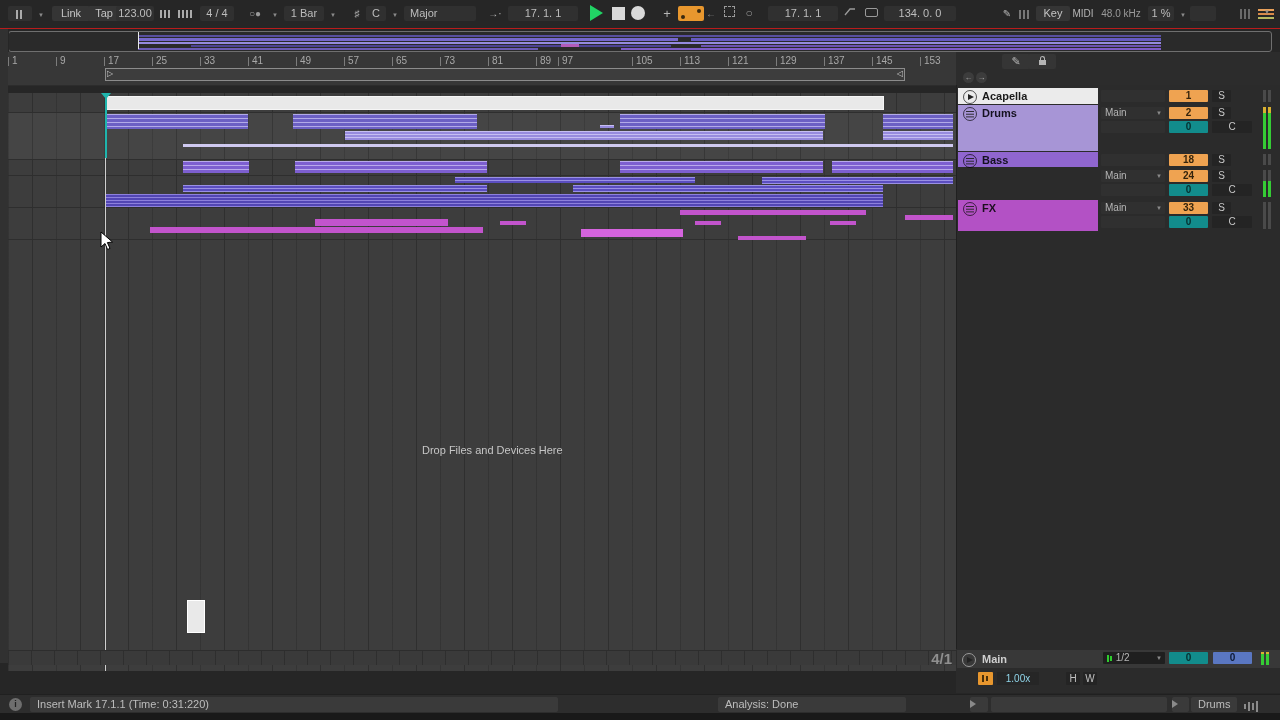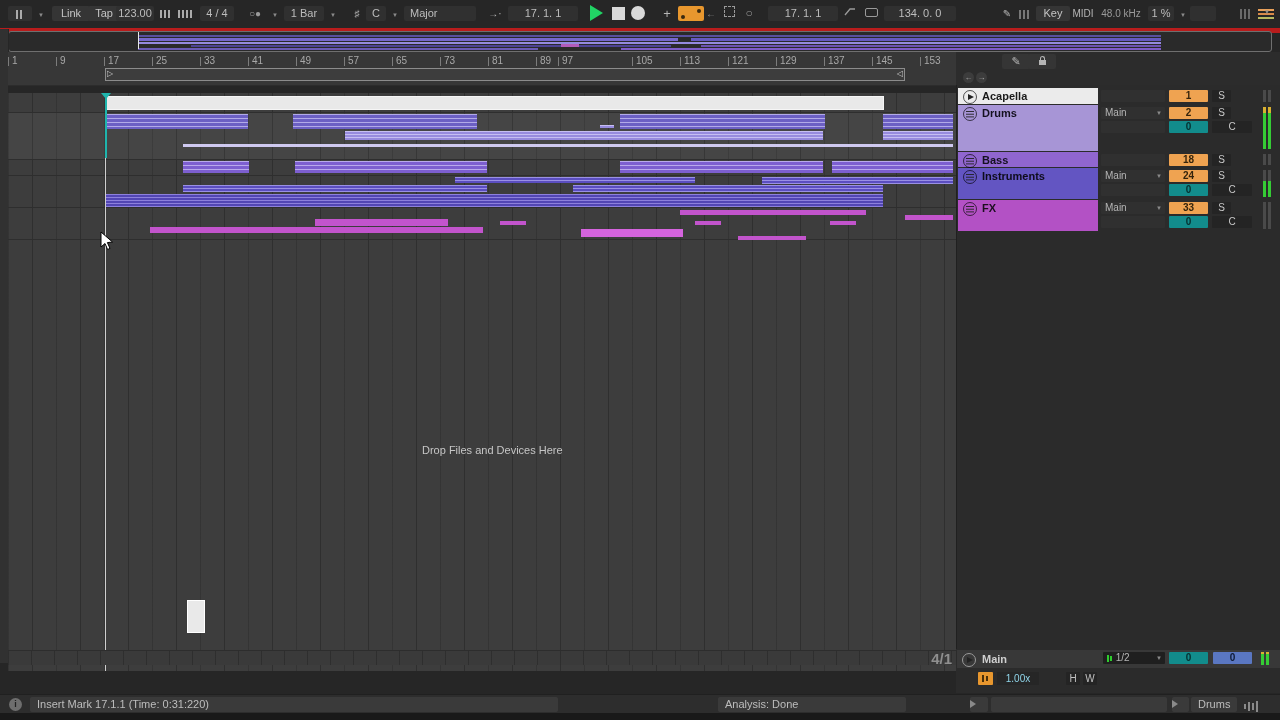--- a/index.html
+++ b/index.html
@@ -1,20 +1,20 @@
 <!DOCTYPE html>
 <html><head>
 <meta charset="utf-8">
 <style>
   html,body{margin:0;padding:0;background:#111;}
   #screen{position:relative;width:1280px;height:720px;background:#262626;overflow:hidden;
           font-family:"Liberation Sans",sans-serif;color:#c8c8c8;font-size:11px;}
   .abs{position:absolute;}
   
-  #toolbar{position:absolute;left:0;top:0;width:1280px;height:28px;background:#262626;border-bottom:5px solid #b91c1c;}
+  #toolbar{position:absolute;left:0;top:0;width:1280px;height:28px;background:#262626;border-bottom:1px solid #b91c1c;}
   .tbtn{position:absolute;top:6px;height:15px;line-height:15px;background:#353535;border-radius:2px;
         text-align:center;color:#c4c4c4;font-size:11px;padding:0 4px;}
   .tval{position:absolute;top:6px;height:15px;line-height:15px;background:#303030;border-radius:2px;
         text-align:center;color:#bdbdbd;font-size:11px;}
   .ticon{position:absolute;top:6px;height:15px;line-height:15px;font-size:10px;color:#9a9a9a;text-align:center;}
   .dd::after{content:"▼";font-size:6px;color:#8a8a8a;}
   .playbtn{position:absolute;top:5px;width:0;height:0;border-left:13px solid #21d465;border-top:8px solid transparent;border-bottom:8px solid transparent;}
   .stopbtn{position:absolute;top:7px;width:13px;height:13px;background:#d9d9d9;}
   .recbtn{position:absolute;top:6px;width:14px;height:14px;background:#d9d9d9;border-radius:50%;}
   .vbars i{display:inline-block;width:2px;background:#aaa;margin-right:2px;vertical-align:middle;}
@@ -294,24 +294,20 @@
       <span class="rbox" style="top:2px;"></span>
       <span class="numbox" style="top:2px;">18</span>
       <span class="sbox" style="top:2px;">S</span>
       <span class="meter idle" style="top:2px;height:11px;">
           <i></i>
           <i></i>
         </span>
     </div>
 
     <div class="track-row" id="trow-3" style="top: 83px; height: 31px;">
-      <div class="tname" style="background: rgb(99, 85, 194);">
-        <span class="ticonc icon-menu"></span>
-        <span class="tlabel" style="color: rgb(14, 12, 28);">Instruments</span>
-      </div>
       <span class="rbox" style="top:2px;"><span>Main</span><span class="arr">▼</span></span>
       <span class="rbox" style="top:16px;"></span>
       <span class="numbox" style="top:2px;">24</span>
       <span class="sbox" style="top:2px;">S</span>
       <span class="volbox" style="top:16px;">0</span>
       <span class="cbox" style="top:16px;">C</span>
       <span class="meter mid" style="top:2px;height:27px;">
           <i></i>
           <i></i>
         </span>

